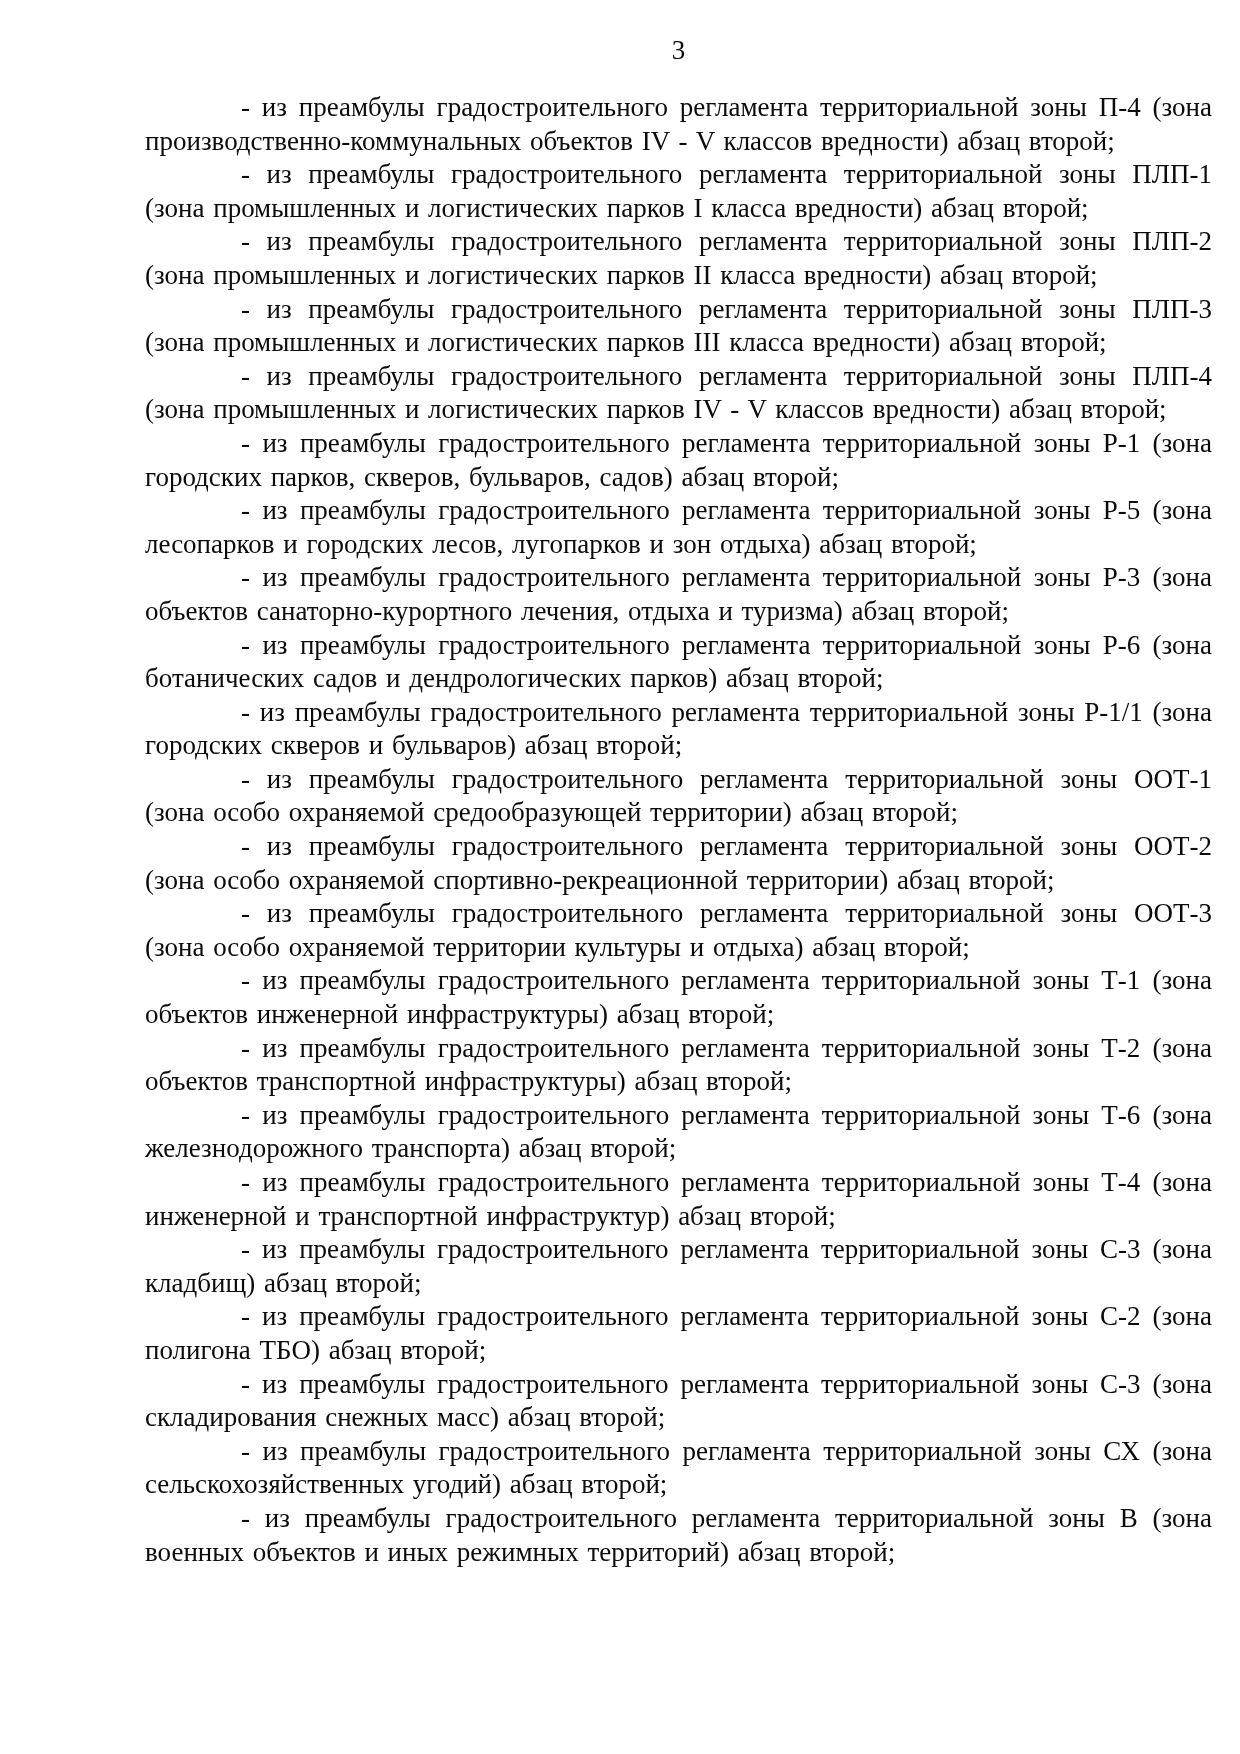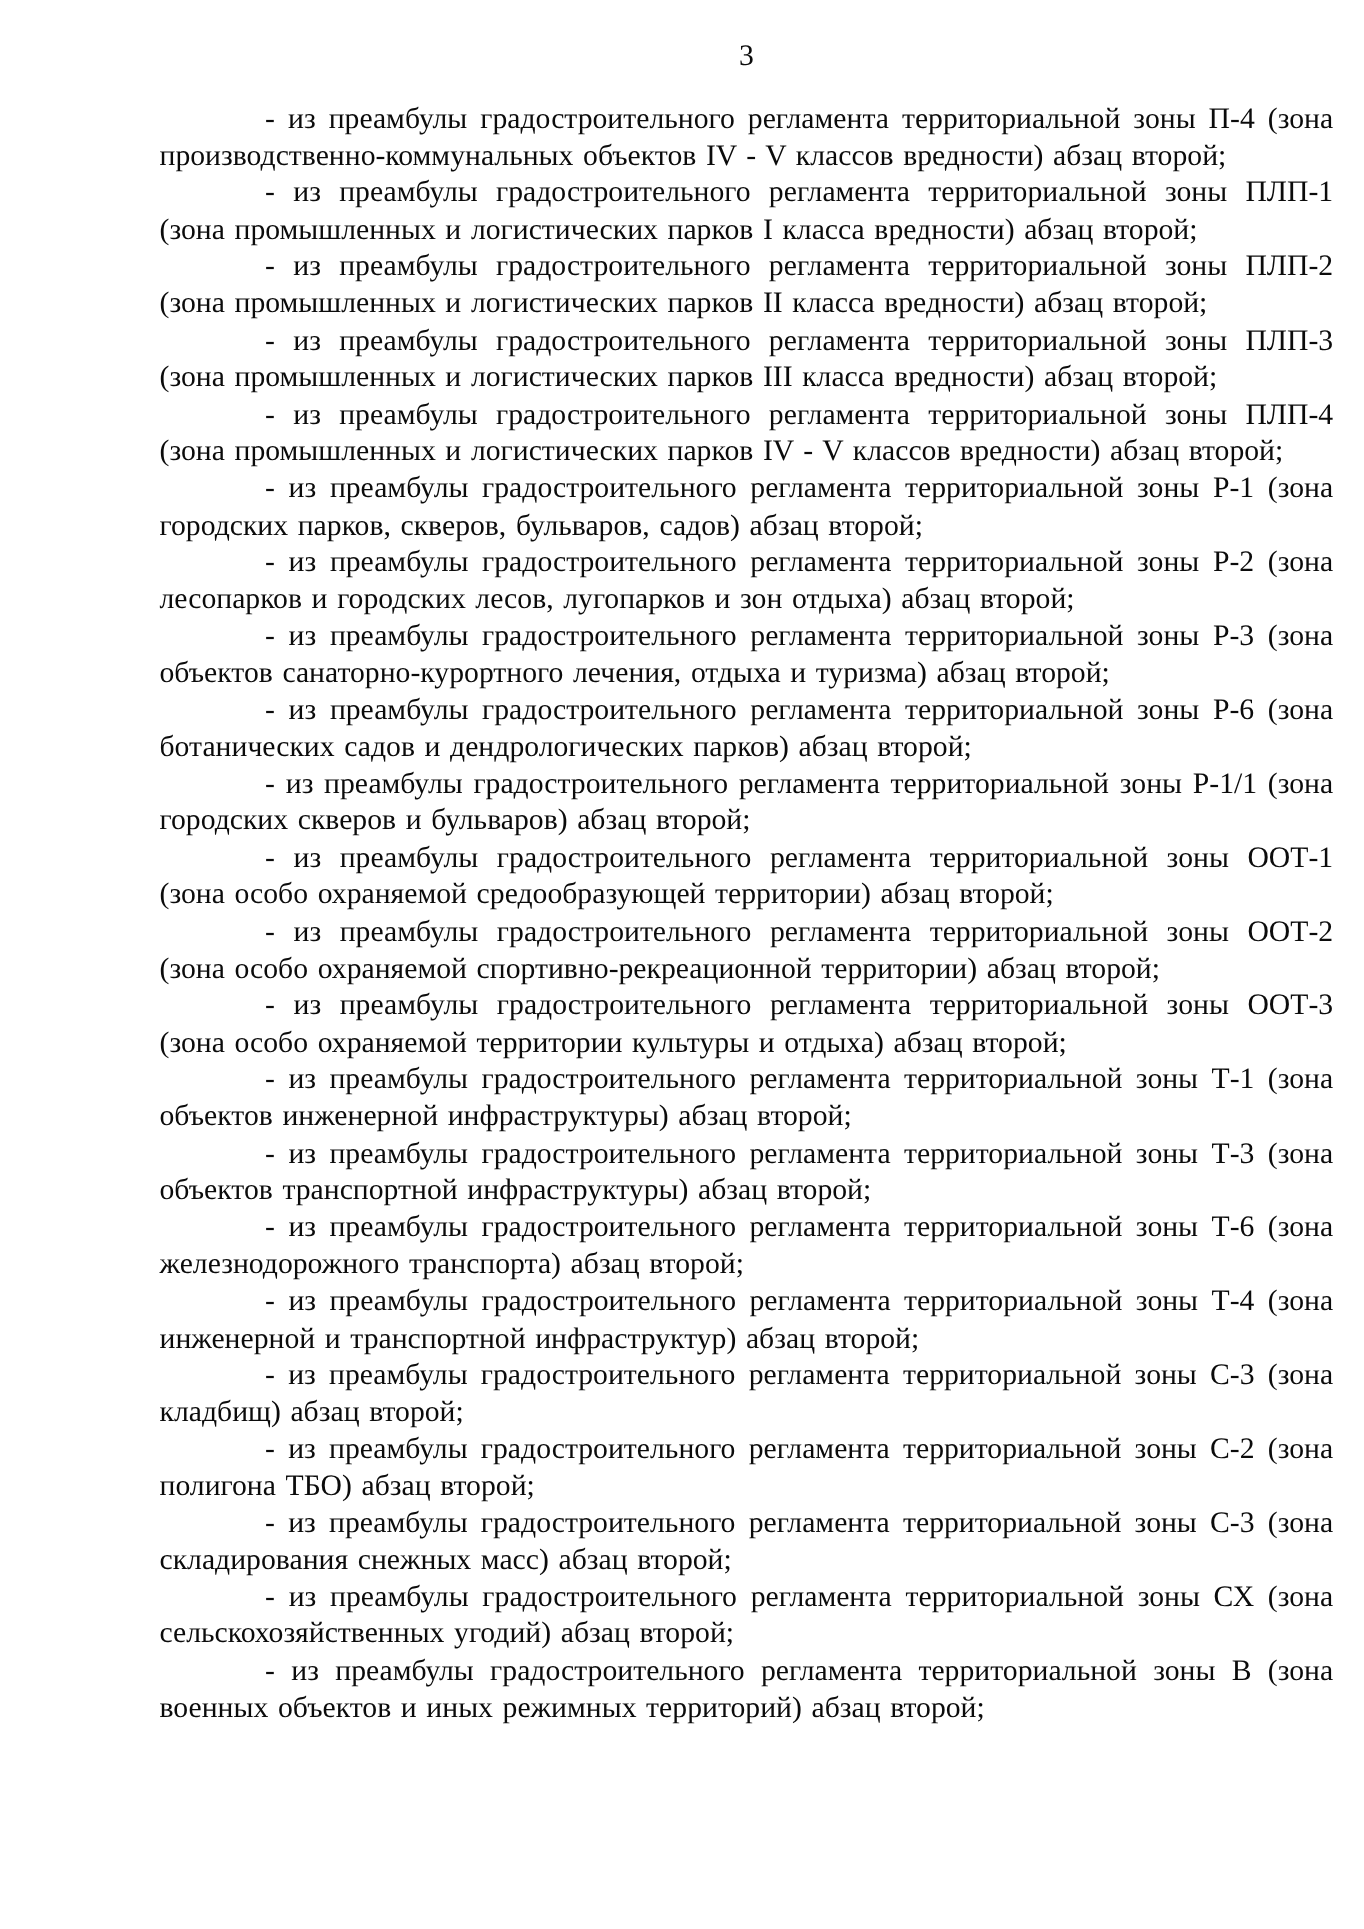--- a/index.html
+++ b/index.html
@@ -42,29 +42,29 @@
 <div class="page">
   <div class="content">
     <div class="page-number">3</div>
     <div id="paragraph-list">
         <p class="para">- из преамбулы градостроительного регламента территориальной зоны П-4 (зона производственно-коммунальных объектов IV - V классов вредности) абзац второй;</p>
         <p class="para">- из преамбулы градостроительного регламента территориальной зоны ПЛП-1 (зона промышленных и логистических парков I класса вредности) абзац второй;</p>
         <p class="para">- из преамбулы градостроительного регламента территориальной зоны ПЛП-2 (зона промышленных и логистических парков II класса вредности) абзац второй;</p>
         <p class="para">- из преамбулы градостроительного регламента территориальной зоны ПЛП-3 (зона промышленных и логистических парков III класса вредности) абзац второй;</p>
         <p class="para">- из преамбулы градостроительного регламента территориальной зоны ПЛП-4 (зона промышленных и логистических парков IV - V классов вредности) абзац второй;</p>
         <p class="para">- из преамбулы градостроительного регламента территориальной зоны Р-1 (зона городских парков, скверов, бульваров, садов) абзац второй;</p>
-        <p class="para">- из преамбулы градостроительного регламента территориальной зоны Р-2 (зона лесопарков и городских лесов, лугопарков и зон отдыха) абзац второй;</p>
+        <p class="para">- из преамбулы градостроительного регламента территориальной зоны Р-5 (зона лесопарков и городских лесов, лугопарков и зон отдыха) абзац второй;</p>
         <p class="para">- из преамбулы градостроительного регламента территориальной зоны Р-3 (зона объектов санаторно-курортного лечения, отдыха и туризма) абзац второй;</p>
         <p class="para">- из преамбулы градостроительного регламента территориальной зоны Р-6 (зона ботанических садов и дендрологических парков) абзац второй;</p>
         <p class="para">- из преамбулы градостроительного регламента территориальной зоны Р-1/1 (зона городских скверов и бульваров) абзац второй;</p>
         <p class="para">- из преамбулы градостроительного регламента территориальной зоны ООТ-1 (зона особо охраняемой средообразующей территории) абзац второй;</p>
         <p class="para">- из преамбулы градостроительного регламента территориальной зоны ООТ-2 (зона особо охраняемой спортивно-рекреационной территории) абзац второй;</p>
         <p class="para">- из преамбулы градостроительного регламента территориальной зоны ООТ-3 (зона особо охраняемой территории культуры и отдыха) абзац второй;</p>
         <p class="para">- из преамбулы градостроительного регламента территориальной зоны Т-1 (зона объектов инженерной инфраструктуры) абзац второй;</p>
-        <p class="para">- из преамбулы градостроительного регламента территориальной зоны Т-3 (зона объектов транспортной инфраструктуры) абзац второй;</p>
+        <p class="para">- из преамбулы градостроительного регламента территориальной зоны Т-2 (зона объектов транспортной инфраструктуры) абзац второй;</p>
         <p class="para">- из преамбулы градостроительного регламента территориальной зоны Т-6 (зона железнодорожного транспорта) абзац второй;</p>
         <p class="para">- из преамбулы градостроительного регламента территориальной зоны Т-4 (зона инженерной и транспортной инфраструктур) абзац второй;</p>
         <p class="para">- из преамбулы градостроительного регламента территориальной зоны С-3 (зона кладбищ) абзац второй;</p>
         <p class="para">- из преамбулы градостроительного регламента территориальной зоны С-2 (зона полигона ТБО) абзац второй;</p>
         <p class="para">- из преамбулы градостроительного регламента территориальной зоны С-3 (зона складирования снежных масс) абзац второй;</p>
         <p class="para">- из преамбулы градостроительного регламента территориальной зоны СХ (зона сельскохозяйственных угодий) абзац второй;</p>
         <p class="para">- из преамбулы градостроительного регламента территориальной зоны В (зона военных объектов и иных режимных территорий) абзац второй;</p>
       </div>
   </div>
 </div>

